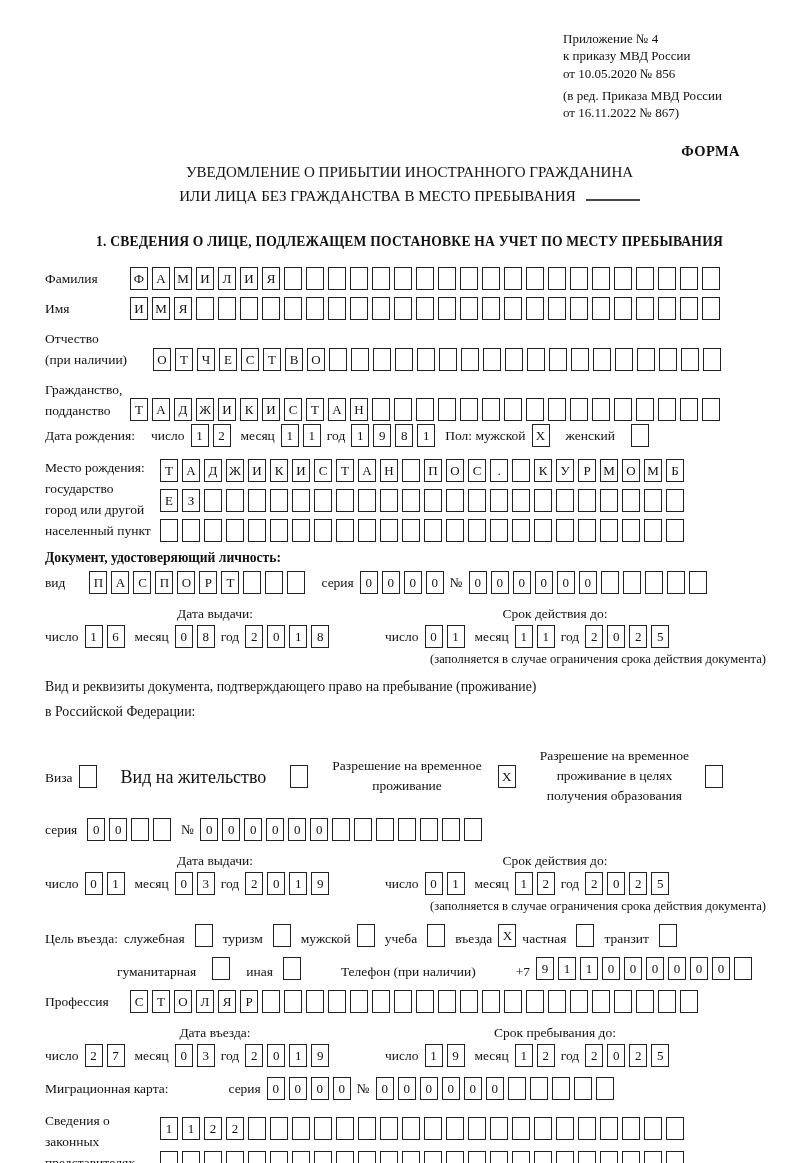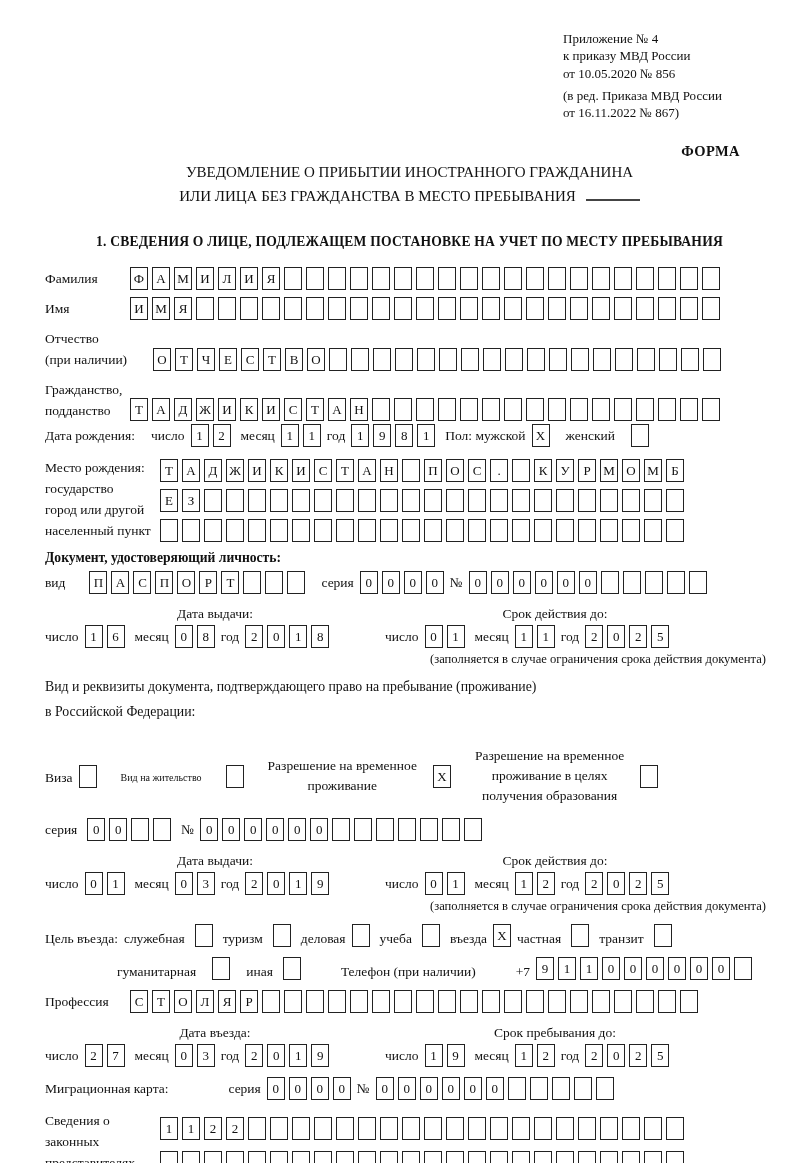--- a/index.html
+++ b/index.html
@@ -436,21 +436,21 @@
   <div class="plain">Вид и реквизиты документа, подтверждающего право на пребывание (проживание)</div>
   <div class="plain" style="margin-top:2px">в Российской Федерации:</div>
 
   <div class="permit-row">
     <span class="t" style="font-size:13.5px;padding-top:3px">Виза</span>
       <span class="sp6"></span>
     <div class="cellrow">
         <div class="cell"></div>
       </div>
       <span class="sp24"></span>
-    <span class="t" style="font-size:10px;padding-top:3px">Вид на жительство</span>
+    <span class="t" style="font-size:18px;padding-top:3px">Вид на жительство</span>
       <span class="sp24"></span>
     <div class="cellrow">
         <div class="cell"></div>
       </div>
       <span class="sp24"></span>
     <div class="multi">
       <div>Разрешение на временное</div>
       <div>проживание</div>
     </div>
       <span class="sp16"></span>
@@ -564,21 +564,21 @@
     <div class="cellrow">
         <div class="cell"></div>
       </div>
       <span class="sp10"></span>
     <span class="t">туризм</span>
       <span class="sp10"></span>
     <div class="cellrow">
         <div class="cell"></div>
       </div>
       <span class="sp10"></span>
-    <span class="t">деловая</span>
+    <span class="t">мужской</span>
       <span class="sp6"></span>
     <div class="cellrow">
         <div class="cell"></div>
       </div>
       <span class="sp10"></span>
     <span class="t">учеба</span>
       <span class="sp10"></span>
     <div class="cellrow">
         <div class="cell"></div>
       </div>

